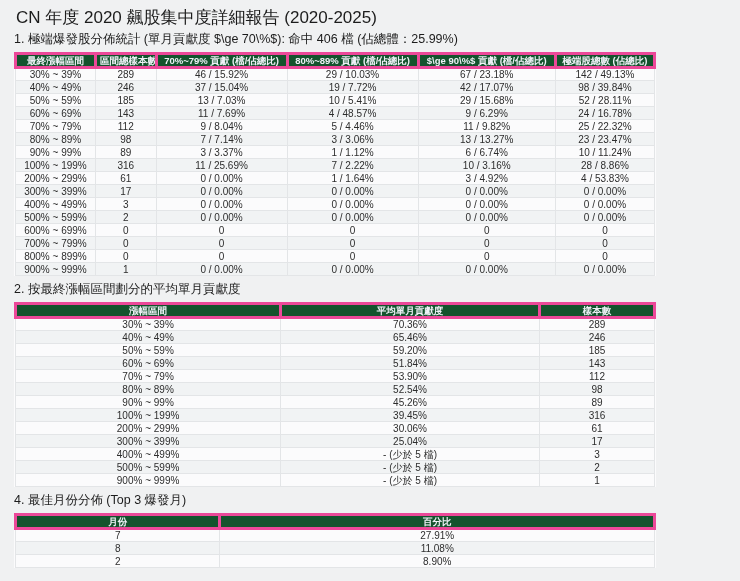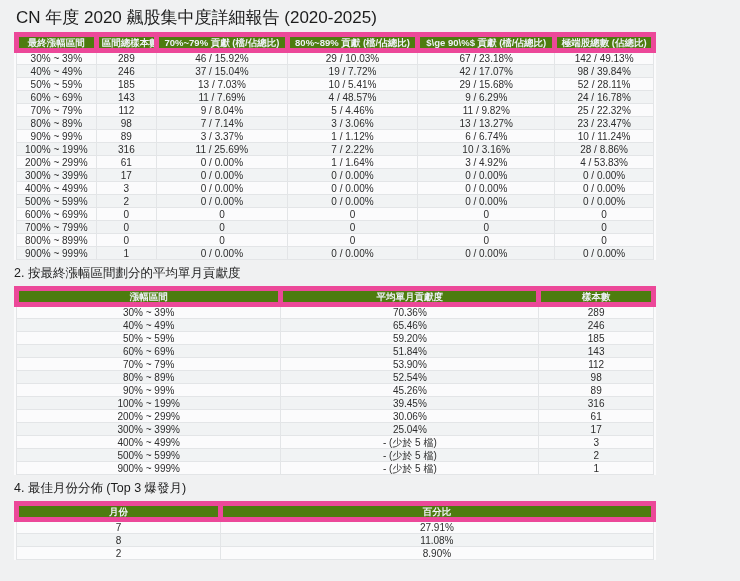--- a/index.html
+++ b/index.html
@@ -33,29 +33,29 @@
   table.report-table {
     width: 642px;
     border-collapse: collapse;
     table-layout: fixed;
     font-size: 10px;
     margin-bottom: 6px;
     background: #fbfbfc;
     border: 1px solid #d8dadc;
   }
   table.report-table th {
-    background: #4d7c0f;
+    background: #14532d;
     color: #eef2f6;
     font-size: 9.5px;
     font-weight: 600;
     text-align: center;
     height: 13px;
     line-height: 11px;
     padding: 0 3px;
-    border: 5px solid #ec4899;
+    border: 3px solid #ec4899;
     white-space: nowrap;
     overflow: hidden;
   }
   table.report-table td {
     text-align: center;
     height: 13px;
     line-height: 11px;
     padding: 0 3px;
     border: 1px solid #e3e5e7;
     color: #2d2d2d;
@@ -79,20 +79,21 @@
 
   #table3 col:nth-child(1) { width: 32%; }
   #table3 col:nth-child(2) { width: 68%; }
 </style>
 </head>
 <body>
 
 <main>
   <h1 class="page-title">CN 年度 2020 飆股集中度詳細報告 (2020-2025)</h1>
 
+  <h2 class="section-heading">1. 極端爆發股分佈統計 (單月貢獻度 $\ge 70\%$): 命中 406 檔 (佔總體：25.99%)</h2>
 
   <table id="table1" class="report-table">
     <colgroup>
         <col>
         <col>
         <col>
         <col>
         <col>
         <col>
       </colgroup>

